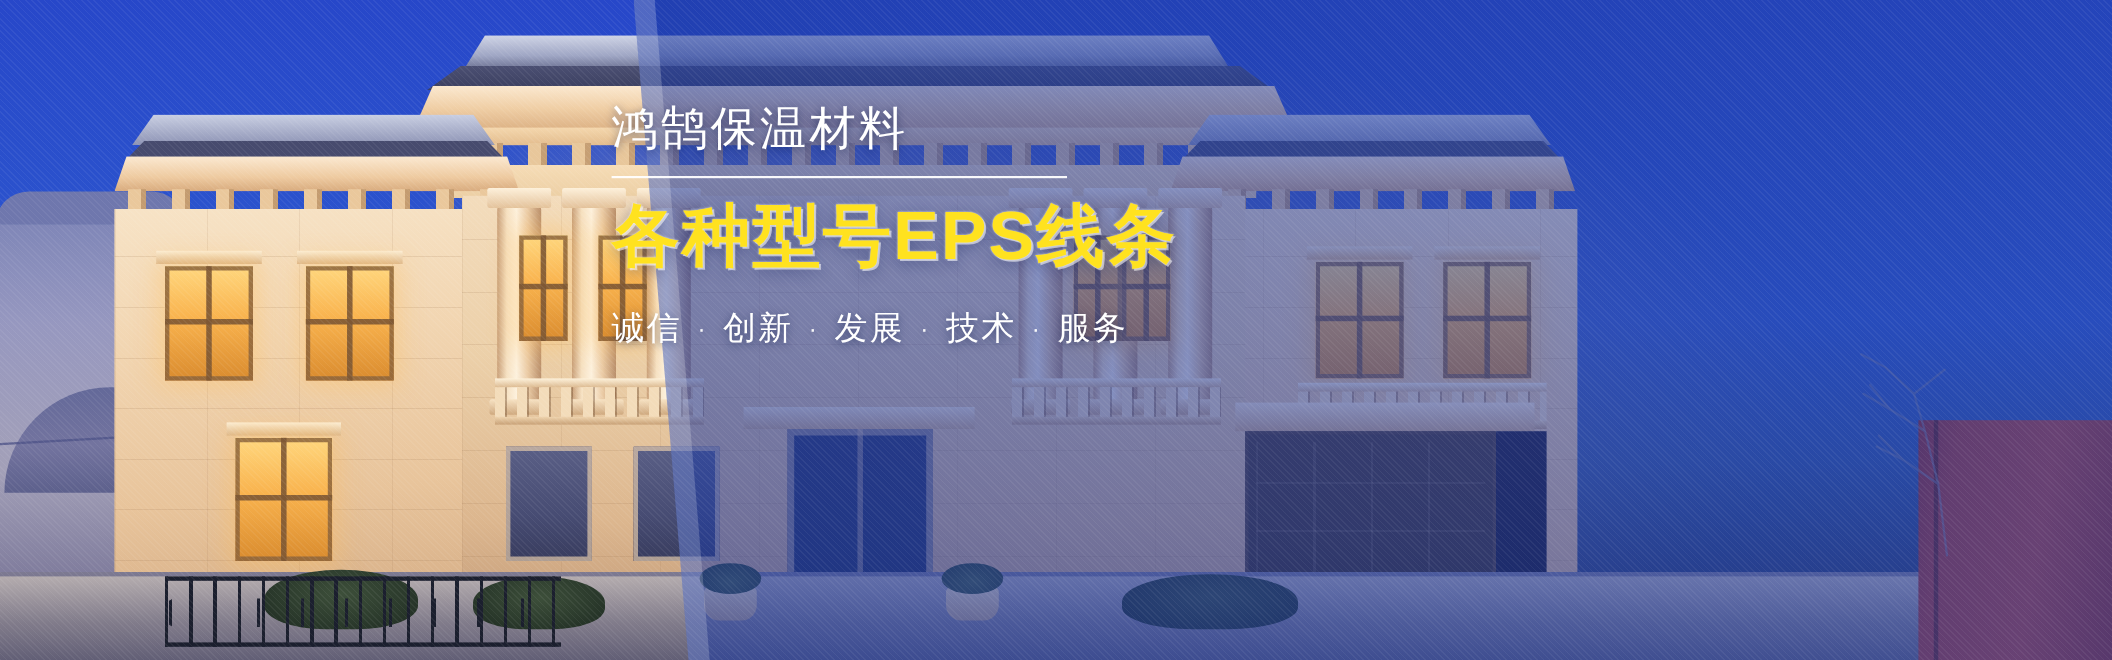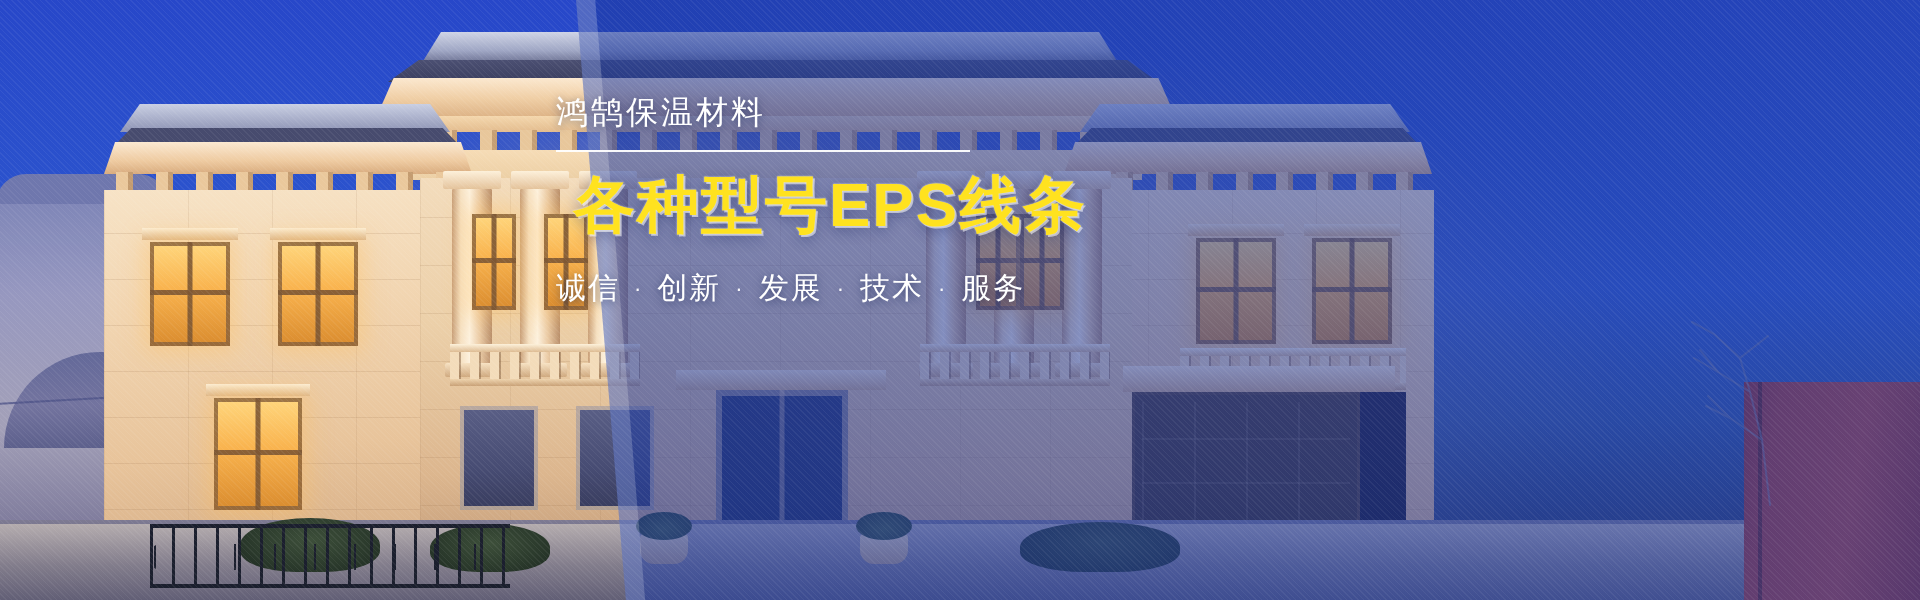--- a/index.html
+++ b/index.html
@@ -339,30 +339,29 @@
       rgba(255,255,255,.055) 0px,rgba(255,255,255,.055) 1px,
       rgba(0,0,0,0) 1px,rgba(0,0,0,0) 4px);
   }
 
   
   .copy{
     position:absolute;left:556px;top:96px;width:780px;
     z-index:40;
   }
   .eyebrow{
-    font-size:32px;line-height:1;letter-spacing:3px;color:#ffffff;
+    font-size:42px;line-height:1;letter-spacing:3px;color:#ffffff;
     font-weight:400;text-shadow:0 2px 8px rgba(10,22,70,.55);
     white-space:nowrap;
   }
   .divider{
     margin-top:22px;width:414px;height:2px;background:#ffffff;opacity:.95;
   }
   .headline{
     margin-top:20px;
-    margin-left:17px;
   }
   .headline .hl{
     display:block;
     font-size:62px;line-height:1.07;letter-spacing:2px;
     font-weight:700;color:#ffe21f;
     text-shadow:0 0 2px rgba(255,255,255,.85),
                 2px 2px 0 rgba(255,255,255,.55),
                 0 4px 14px rgba(20,30,90,.45);
     white-space:nowrap;
   }

